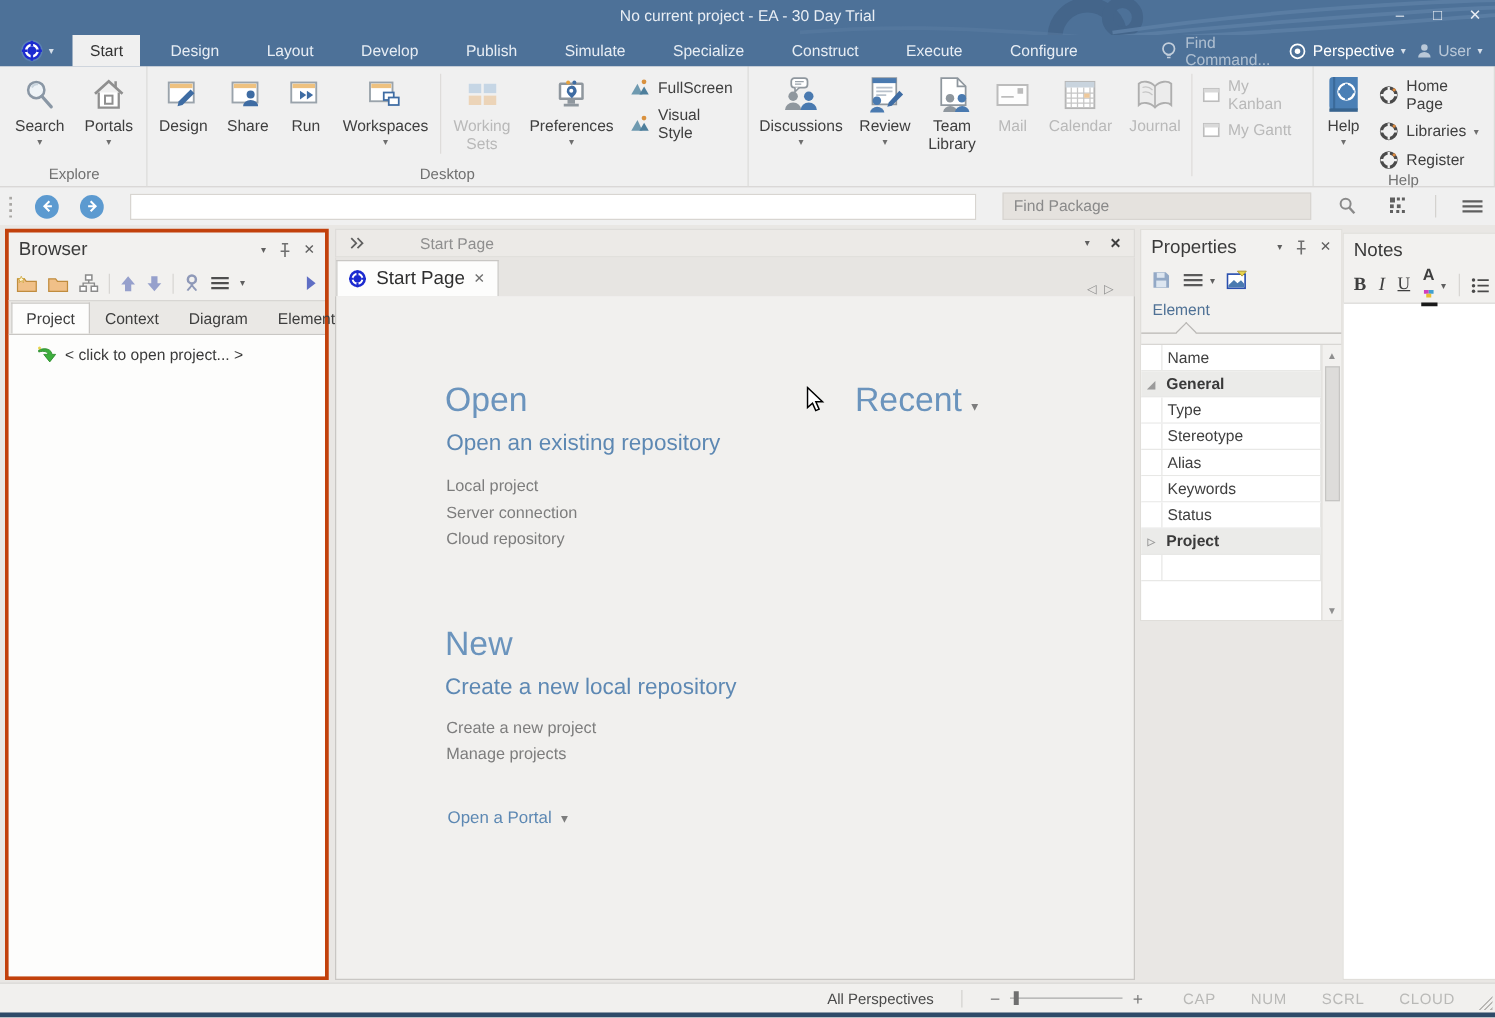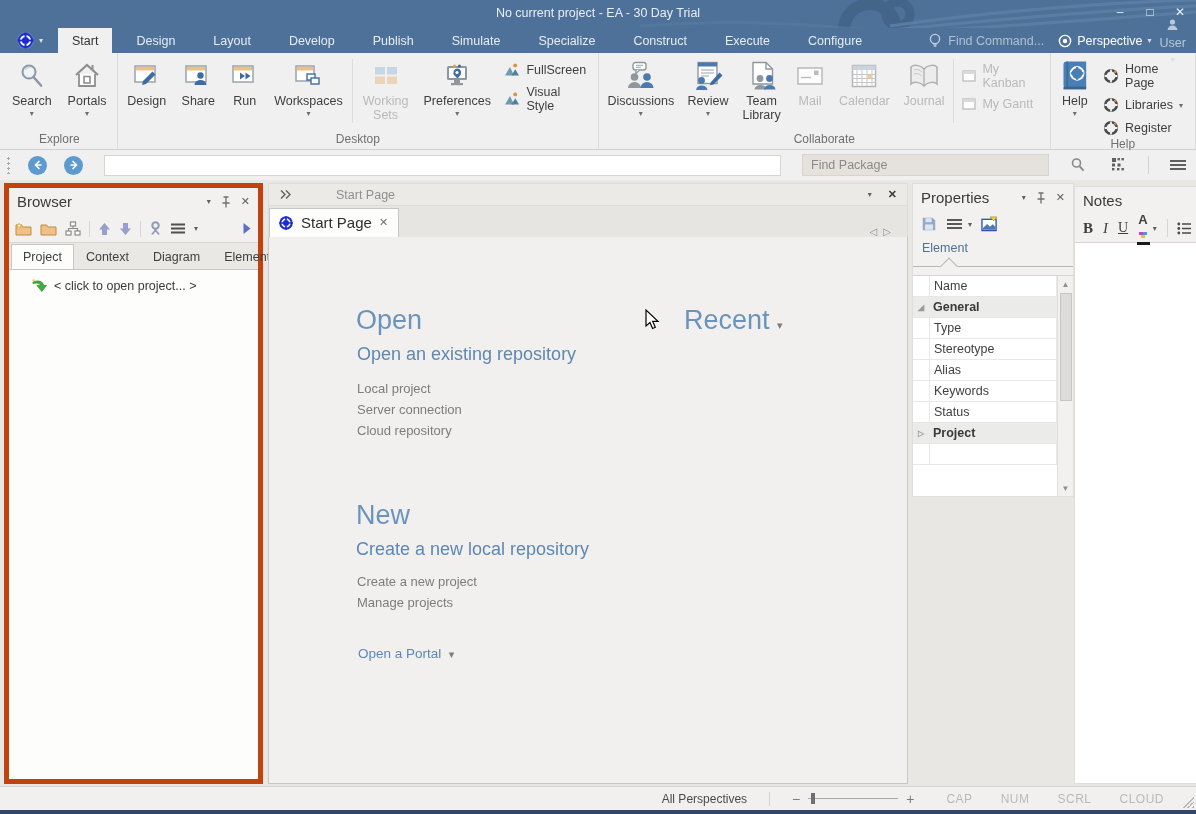--- a/index.html
+++ b/index.html
@@ -16,21 +16,21 @@
 
   
   .menubar { position:relative; height:25px; background:#4d7198; display:flex; align-items:stretch; flex:0 0 auto; }
   .app-button { display:flex; align-items:center; gap:4px; padding:0 10px 0 16px; }
   .menu-tabs { display:flex; align-items:stretch; }
   .menu-tab { display:flex; align-items:center; padding:0 14px; margin:0 5px; color:#e7edf4; cursor:default; }
   .menu-tab.active { background:#f0f0f0; color:#333; }
   .find-command { display:flex; align-items:center; gap:7px; margin-left:48px; color:rgba(255,255,255,0.55); }
   .right-menu { margin-left:auto; display:flex; align-items:center; gap:8px; padding-right:10px; color:#fff; }
   .persp { display:flex; align-items:center; gap:5px; }
-  .usr { display:flex; align-items:center; gap:5px; color:#b9c8d8;flex-direction:column; }
+  .usr { display:flex; align-items:center; gap:5px; color:#b9c8d8; }
   .caret-w { font-size:8px; color:#d7e0ea; }
 
   
   .ribbon { height:97px; background:#f0f0f0; border-bottom:1px solid #d2d0ce; display:flex; align-items:stretch; padding-left:2px; flex:0 0 auto; }
   .rib-group { display:flex; flex-direction:column; border-right:1px solid #dcdcda; padding:2px 2px 0 2px; }
   .rib-buttons { flex:1; display:flex; align-items:stretch; }
   .rib-label { height:18px; text-align:center; color:#707070; font-size:12px; line-height:16px; }
   .rbtn { display:flex; flex-direction:column; align-items:center; padding:5px 8px 2px 8px; min-width:44px; cursor:default; }
   .rbtn .icon { height:32px; display:flex; align-items:center; justify-content:center; }
   .rbtn .rlabel { text-align:center; line-height:14px; margin-top:2px; white-space:pre-line; }
@@ -56,21 +56,21 @@
   .splitter-v { width:5px; flex:0 0 auto; }
   .splitter-v2 { width:4px; flex:0 0 auto; }
 
   .panel-header { height:27px; display:flex; align-items:center; padding:0 8px; flex:0 0 auto; }
   .panel-title { font-size:15px; color:#3a3a3a; }
   .ph-icons { margin-left:auto; display:flex; align-items:center; gap:10px; color:#5f5f5f; }
   .ph-caret { font-size:8px; color:#5f5f5f; }
   .ph-x { font-size:11px; color:#5f5f5f; }
 
   
-  .browser { width:259px; display:flex; flex-direction:column; background:#f2f1ef; border:5px solid #c2410c; }
+  .browser { width:259px; display:flex; flex-direction:column; background:#f2f1ef; border:3px solid #c2410c; }
   .b-toolbar { height:27px; display:flex; align-items:center; gap:8px; padding:0 6px; flex:0 0 auto; }
   .b-tsep { width:1px; height:16px; background:#d8d6d3; }
   .b-spacer { flex:1; }
   .b-tabs { height:27px; background:#eae8e5; border-top:1px solid #d8d6d3; display:flex; align-items:flex-end; padding-left:2px; flex:0 0 auto; }
   .b-tab { padding:5px 11px; color:#3e3e3e; border:1px solid transparent; border-bottom:none; cursor:default; }
   .b-tab.active { background:#fdfdfc; border-color:#c9c7c4; }
   .b-content { flex:1; background:#fdfdfc; border-top:1px solid #c9c7c4; padding:8px 0 0 22px; }
   .open-hint { display:flex; align-items:center; gap:6px; color:#3a3a3a; }
 
   
@@ -440,21 +440,20 @@
               <span class="icon">
                 <svg width="14" height="12" viewBox="0 0 14 12">
                   <rect x="1" y="1" width="12" height="10" fill="#fff" stroke="#bcbcbc" stroke-width="1.3"></rect>
                   <rect x="1" y="1" width="12" height="3" fill="#d9d9d9"></rect>
                 </svg>
               </span>
               <span class="slabel">My Gantt</span>
             </div>
           </div>
         </div>
-        <div class="rib-label">Collaborate</div>
       </div>
       <div class="rib-group">
         <div class="rib-buttons">
           <div class="rbtn">
             <span class="icon">
               <svg width="30" height="32" viewBox="0 0 28 30">
                 <path d="M6 1.5 H24.5 V26 H6 A2.8 2.8 0 0 1 3.2 23.2 V4.3 A2.8 2.8 0 0 1 6 1.5 Z" fill="#4a7fb5"></path>
                 <line x1="6.8" y1="1.5" x2="6.8" y2="26" stroke="#3a6a9a" stroke-width="1.6"></line>
                 <rect x="3.2" y="25" width="21.3" height="2.6" fill="#38648f"></rect>
                 <circle cx="16" cy="12.5" r="6" fill="none" stroke="#fff" stroke-width="1.8"></circle>

